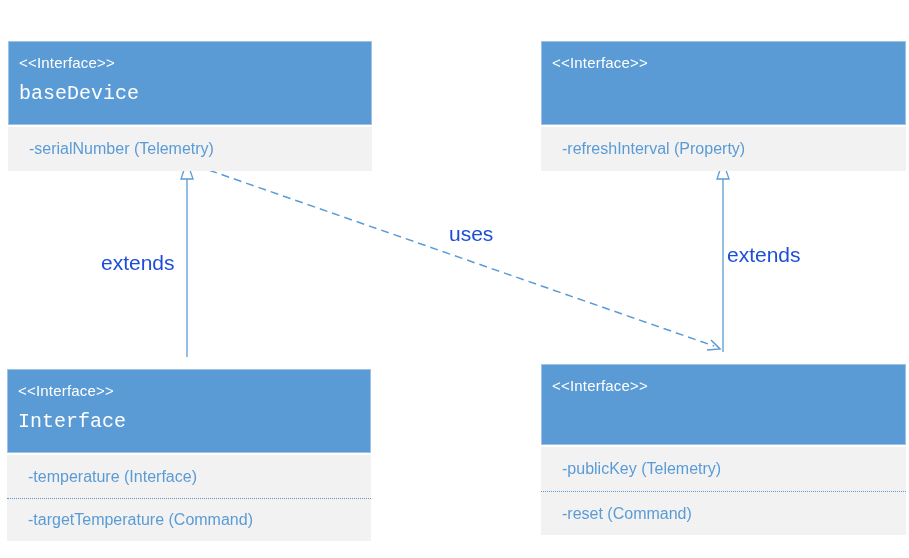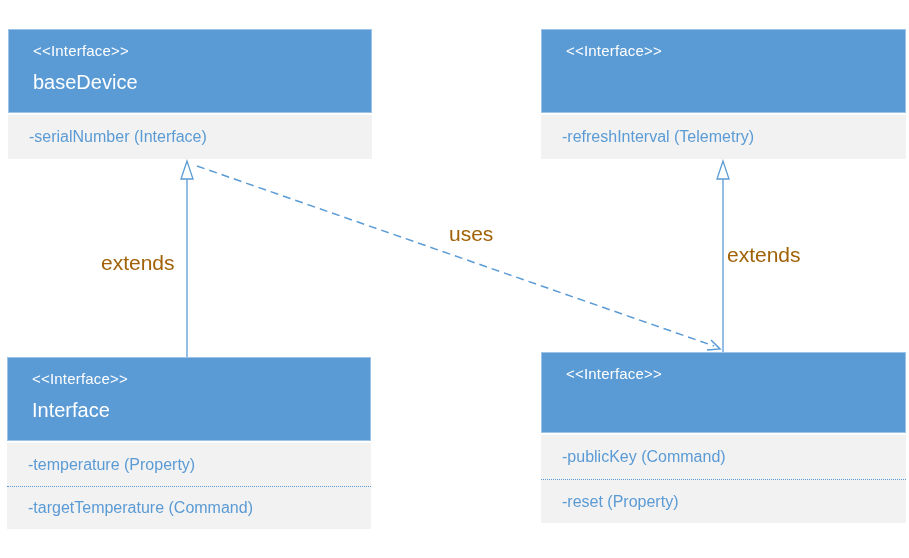--- a/index.html
+++ b/index.html
@@ -13,31 +13,33 @@
   }
   .node {
     position: absolute;
     box-sizing: border-box;
   }
   .node-header {
     background: #5B9BD5;
     border: 1px solid #9DC3E6;
     box-sizing: border-box;
     color: #ffffff;
-    padding: 11px 0 0 24px;
+    padding: 11px 0 0 10px;
+    margin-top: 12px;
   }
   .stereotype {
     font-size: 15px;
     line-height: 20px;
     margin-bottom: 9px;
     letter-spacing: 0.2px;
   }
   .node-name {
     font-size: 20px;
     line-height: 24px;
+    font-family: Liberation Mono, monospace;
   }
   .node-body {
     border-top: 2px solid #ffffff;
   }
   .member {
     background: #F2F2F2;
     color: #5B9BD5;
     font-size: 16px;
     padding-left: 21px;
     display: flex;
@@ -62,21 +64,21 @@
   .n-baseComponent .member       { height: 44px; }
 
   .edges-svg {
     position: absolute;
     left: 0; top: 0;
     width: 909px; height: 558px;
     pointer-events: none;
   }
   .edge-label {
     position: absolute;
-    color: #a16207;
+    color: #1d4ed8;
     font-size: 21px;
     line-height: 26px;
     background: #ffffff;
     white-space: nowrap;
   }
   .lbl-extends-left  { left: 101px; top: 250px; }
   .lbl-uses          { left: 449px; top: 221px; }
   .lbl-extends-right { left: 727px; top: 242px; }
 </style>
 </head>
@@ -101,51 +103,51 @@
       <polyline points="711,340 720,349 707,350" fill="none" stroke="#5B9BD5" stroke-width="1.5"></polyline>
     </g>
   </svg>
 
   <div class="node n-baseDevice">
     <div class="node-header">
       <div class="stereotype">&lt;&lt;Interface&gt;&gt;</div>
       <div class="node-name">baseDevice</div>
     </div>
     <div class="node-body">
-      <div class="member">-serialNumber (Interface)</div>
+      <div class="member">-serialNumber (Telemetry)</div>
     </div>
   </div>
 
   <div class="node n-baseInterface">
     <div class="node-header">
       <div class="stereotype">&lt;&lt;Interface&gt;&gt;</div>
     </div>
     <div class="node-body">
-      <div class="member">-refreshInterval (Telemetry)</div>
+      <div class="member">-refreshInterval (Property)</div>
     </div>
   </div>
 
   <div class="node n-Thermostat">
     <div class="node-header">
       <div class="stereotype">&lt;&lt;Interface&gt;&gt;</div>
       <div class="node-name">Interface</div>
     </div>
     <div class="node-body">
-      <div class="member">-temperature (Property)</div>
+      <div class="member">-temperature (Interface)</div>
       <div class="member">-targetTemperature (Command)</div>
     </div>
   </div>
 
   <div class="node n-baseComponent">
     <div class="node-header">
       <div class="stereotype">&lt;&lt;Interface&gt;&gt;</div>
     </div>
     <div class="node-body">
-      <div class="member">-publicKey (Command)</div>
-      <div class="member">-reset (Property)</div>
+      <div class="member">-publicKey (Telemetry)</div>
+      <div class="member">-reset (Command)</div>
     </div>
   </div>
 
   <div class="edge-label lbl-extends-left">extends</div>
   <div class="edge-label lbl-uses">uses</div>
   <div class="edge-label lbl-extends-right">extends</div>
 
 </div>
 
 </body></html>

